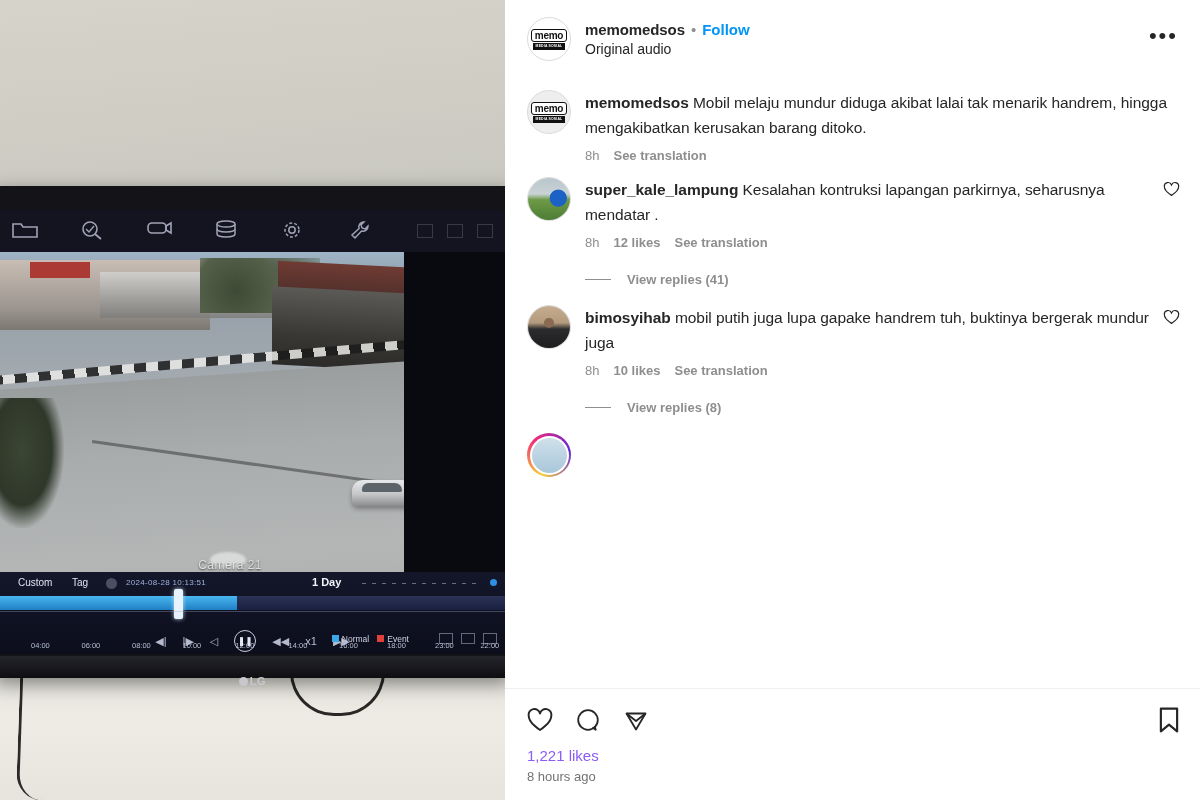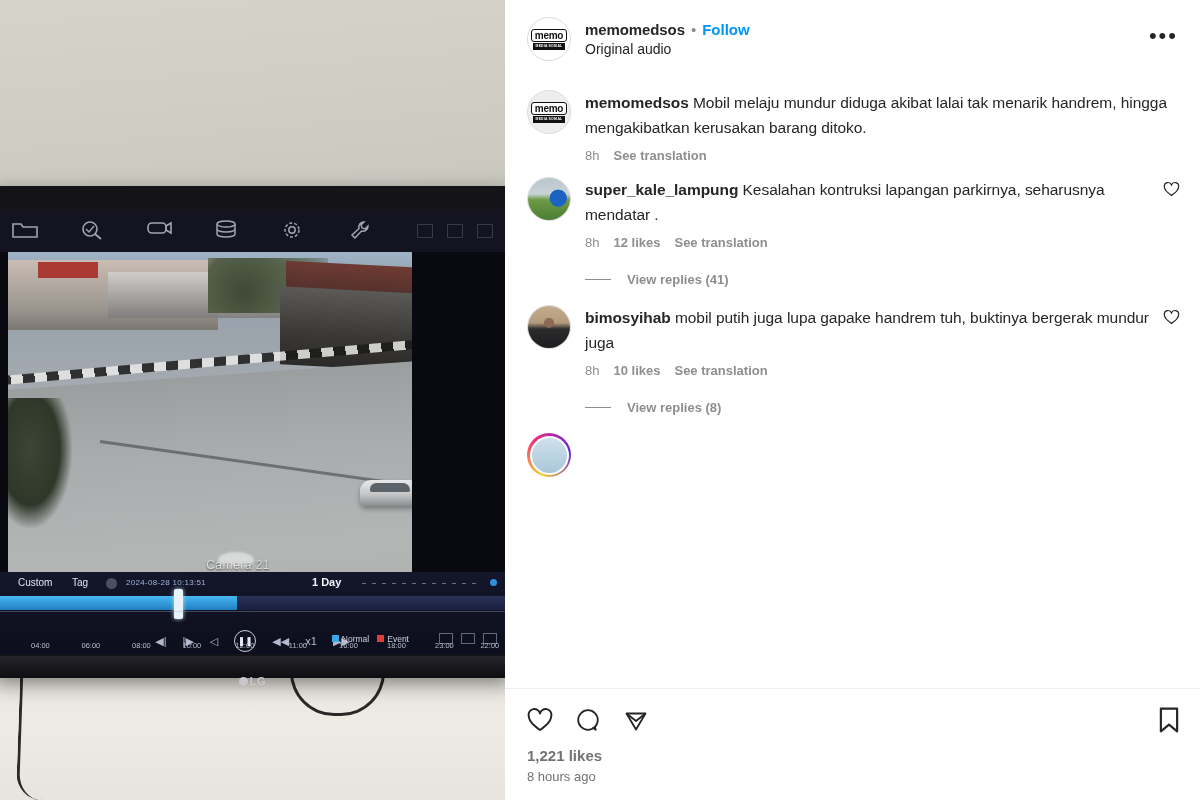--- a/index.html
+++ b/index.html
@@ -75,21 +75,21 @@
   .dvr-ico {
     width: 34px; height: 22px; margin-right: 36px;
     position: relative; opacity: .85;
   }
   .dvr-ico svg { display: block; }
   .dvr-right { margin-left: auto; display: flex; gap: 14px; opacity: .30; }
   .dvr-right .mini { width: 16px; height: 14px; border: 1.5px solid #8d8da8; }
 
   
   .cctv {
-    position: absolute; left: 8px; top: 42px; width: 404px; height: 402px;
+    position: absolute; left: 0; top: 42px; width: 404px; height: 402px;
     background: linear-gradient(180deg,#8e9aa6 0%, #9aa3ab 18%, #a8adb2 40%, #b0b3b5 100%);
     overflow: hidden;
     text-align: right;
   }
   .sky { position:absolute; left:0; top:0; width:505px; height:36px;
          background: linear-gradient(180deg,#9fb4c6,#8c9aa6); }
   .bldg-left {
     position: absolute; left: 0; top: 8px; width: 210px; height: 70px;
     background: linear-gradient(180deg,#c9bdb4 0%, #9b958f 70%, #7b7771 100%);
   }
@@ -330,21 +330,21 @@
 
   .ig-footer {
     border-top: 1px solid #efefef;
     padding: 10px 20px 16px 22px;
     flex: 0 0 auto;
     background:#fff;
   }
   .actions { display: flex; align-items: center; gap: 22px; padding: 8px 0 6px; }
   .act { cursor: pointer; display:flex; }
   .bookmark { margin-left: auto; cursor:pointer; display:flex; }
-  .likes { font-size: 15px; font-weight: bold; color: #737373; margin-top: 8px; }
+  .likes { font-size: 15px; font-weight: normal; color: #8b5cf6; margin-top: 8px; }
   .ago { font-size: 13px; color: #737373; margin-top: 5px; }
 </style>
 </head>
 <body>
 
 <div class="app">
 
   <div class="media">
     <div class="wall-top"></div>
     <div class="wall-bottom"></div>
@@ -432,21 +432,21 @@
           <div class="pb-track">
             <div class="pb-fill"></div>
             <div class="pb-handle"></div>
           </div>
           <div class="pb-ticks">
             <span class="pb-tick" style="left:8%">04:00</span>
             <span class="pb-tick" style="left:18%">06:00</span>
             <span class="pb-tick" style="left:28%">08:00</span>
             <span class="pb-tick" style="left:38%">10:00</span>
             <span class="pb-tick" style="left:48.5%">12:00</span>
-            <span class="pb-tick" style="left:59%">11:00</span>
+            <span class="pb-tick" style="left:59%">14:00</span>
             <span class="pb-tick" style="left:69%">16:00</span>
             <span class="pb-tick" style="left:78.5%">18:00</span>
             <span class="pb-tick" style="left:88%">23:00</span>
             <span class="pb-tick" style="left:97%">22:00</span>
           </div>
           <div class="pb-controls">
             <span class="ctl">◀|</span>
             <span class="ctl">|▶</span>
             <span class="ctl">◁</span>
             <span class="ctl-play">❚❚</span>

